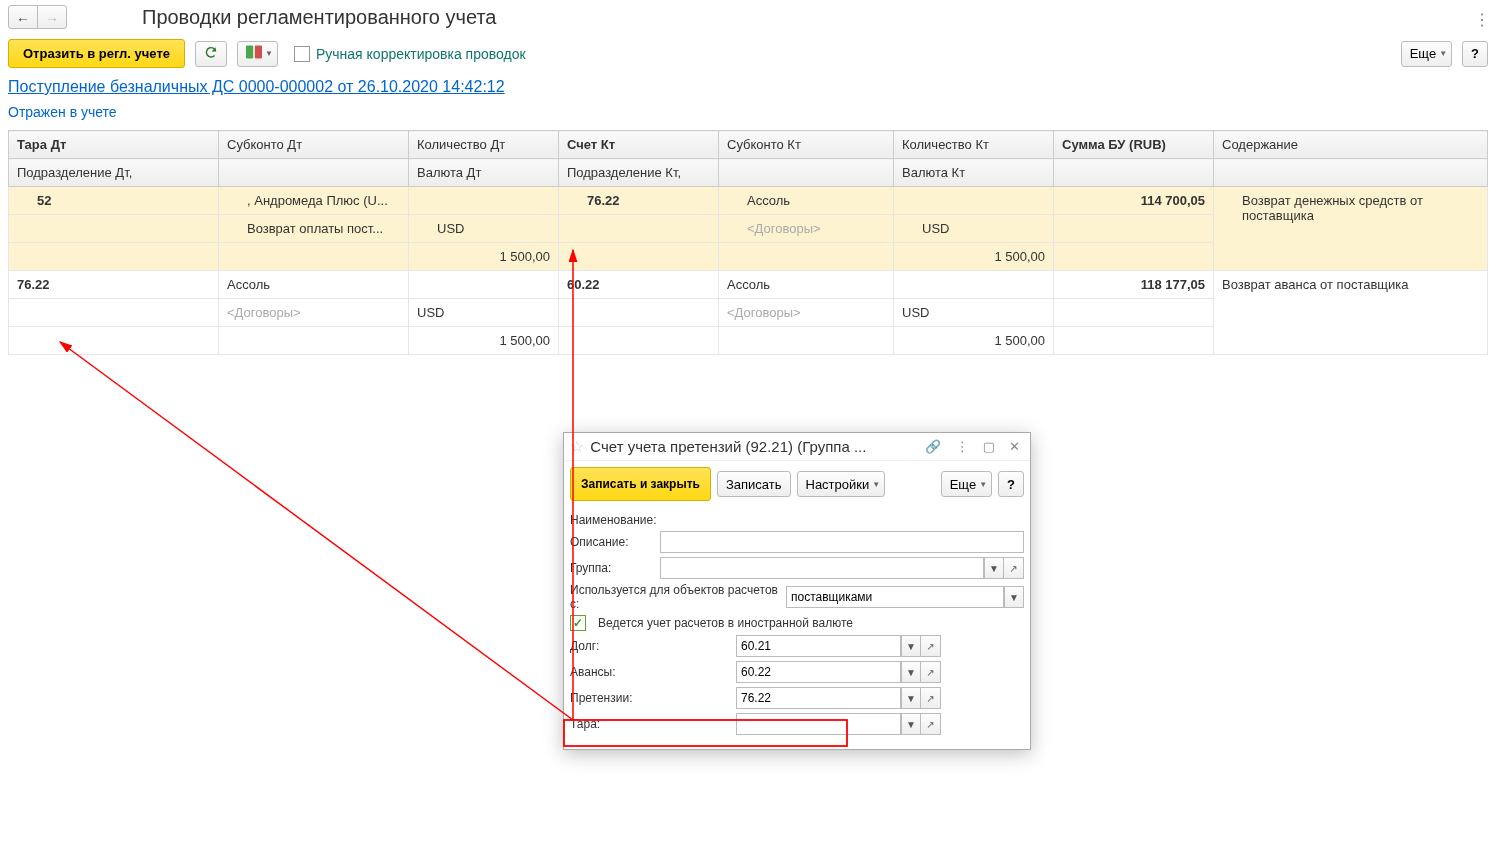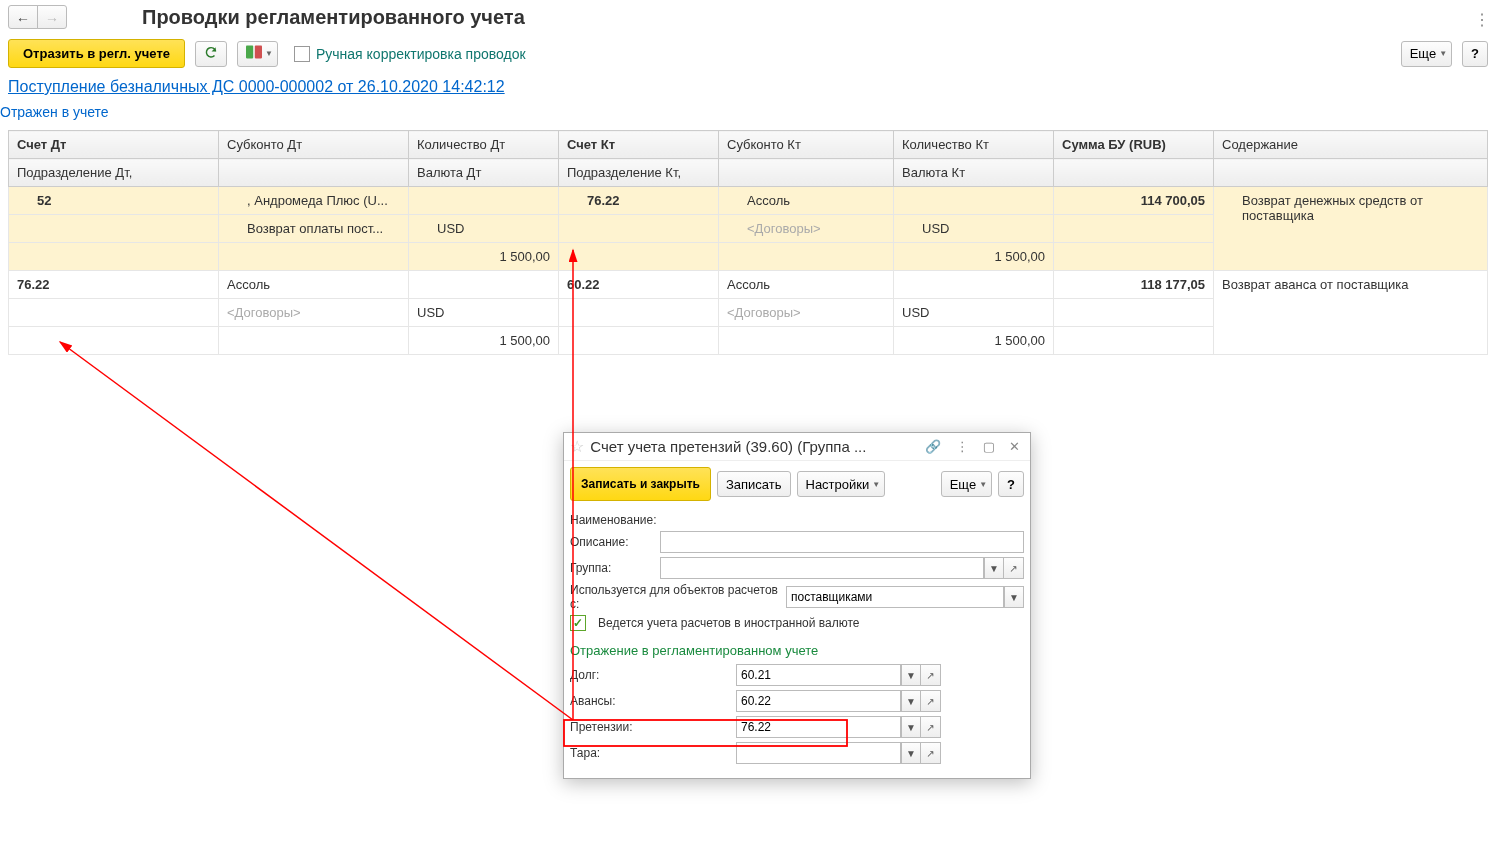--- a/index.html
+++ b/index.html
@@ -29,21 +29,21 @@
     justify-content: center;
     font-size: 14px;
     color: #444;
     cursor: pointer;
   }
   .nav-btn + .nav-btn { border-top-left-radius:0; border-bottom-left-radius:0; margin-left:-1px;}
   .nav-btn:first-child { border-top-right-radius:0; border-bottom-right-radius:0;}
   .title {
     font-size: 20px;
     margin-left: 75px;
-    font-weight: 700;
+    font-weight: 400;
   }
   .toolbar-row2 {
     display: flex;
     align-items: center;
     padding: 10px 8px 8px 8px;
     gap: 10px;
   }
   .btn-yellow {
     background: linear-gradient(#ffe257, #ffd813);
     border: 1px solid #d4b200;
@@ -72,21 +72,21 @@
     gap: 6px;
     margin-left: 6px;
     font-size: 14px;
     color: #0f766e;
   }
   .spacer { flex: 1; }
   .link-row {
     padding: 2px 8px;
   }
   .link-row a { color: #0066cc; text-decoration: underline; font-size: 16px;}
-  .status { color: #0066cc; font-size: 14px; padding: 6px 8px 10px 0;}
+  .status { color: #0066cc; font-size: 14px; padding: 6px 8px 10px 8px;}
   table.entries {
     width: calc(100% - 16px);
     margin: 0 8px;
     border-collapse: collapse;
     font-size: 13px;
   }
   table.entries th {
     background: linear-gradient(#f9f9f9, #ededed);
     border: 1px solid #ccc;
     text-align: left;
@@ -244,21 +244,21 @@
       <col style="width:190px">
       <col style="width:150px">
     <col style="width:160px">
       <col style="width:175px">
       <col style="width:160px">
     <col style="width:160px">
       <col>
   </colgroup>
   <tbody>
       <tr>
-    <th class="bold">Счет Дт</th>
+    <th class="bold">Тара Дт</th>
     <th>Субконто Дт</th>
     <th>Количество Дт</th>
     <th class="bold">Счет Кт</th>
     <th>Субконто Кт</th>
     <th>Количество Кт</th>
     <th class="bold">Сумма БУ (RUB)</th>
     <th>Содержание</th>
   </tr>
   <tr>
     <th>Подразделение Дт,</th>
@@ -327,21 +327,21 @@
         <td></td>
     <td class="right">1 500,00</td>
     <td></td>
   </tr>
 </tbody>
   </table>
 
 <div class="popup">
   <div class="popup-title">
     <span class="star">☆</span>
-    <span class="ttext">Счет учета претензий (39.60) (Группа ...</span>
+    <span class="ttext">Счет учета претензий (92.21) (Группа ...</span>
     <span class="ticon">🔗</span>
     <span class="ticon">⋮</span>
     <span class="ticon">▢</span>
     <span class="ticon">✕</span>
   </div>
   <div class="popup-toolbar">
     <button class="btn-yellow">Записать и закрыть</button>
     <button class="btn-plain">Записать</button>
     <button class="btn-plain btn-split">
       <span>Настройки</span>
@@ -372,24 +372,23 @@
     </div>
     <div class="form-row wide">
       <label>Используется для объектов расчетов с:</label>
       <div class="input-group">
         <input type="text" value="поставщиками" style="">
         <span class="ibtn">▼</span>
       </div>
     </div>
     <div class="form-row">
       <span class="chk-green">✓</span>
-      <span>Ведется учета расчетов в иностранной валюте</span>
-    </div>
-
-    <div class="section-hdr">Отражение в регламентированном учете</div>
+      <span>Ведется учет расчетов в иностранной валюте</span>
+    </div>
+
 
     <div class="form-row narrow-row">
       <label>Долг:</label>
       <div class="input-group">
         <input type="text" value="60.21" style="">
         <span class="ibtn">▼</span>
         <span class="ibtn">↗</span>
       </div>
     </div>
     <div class="form-row narrow-row">

